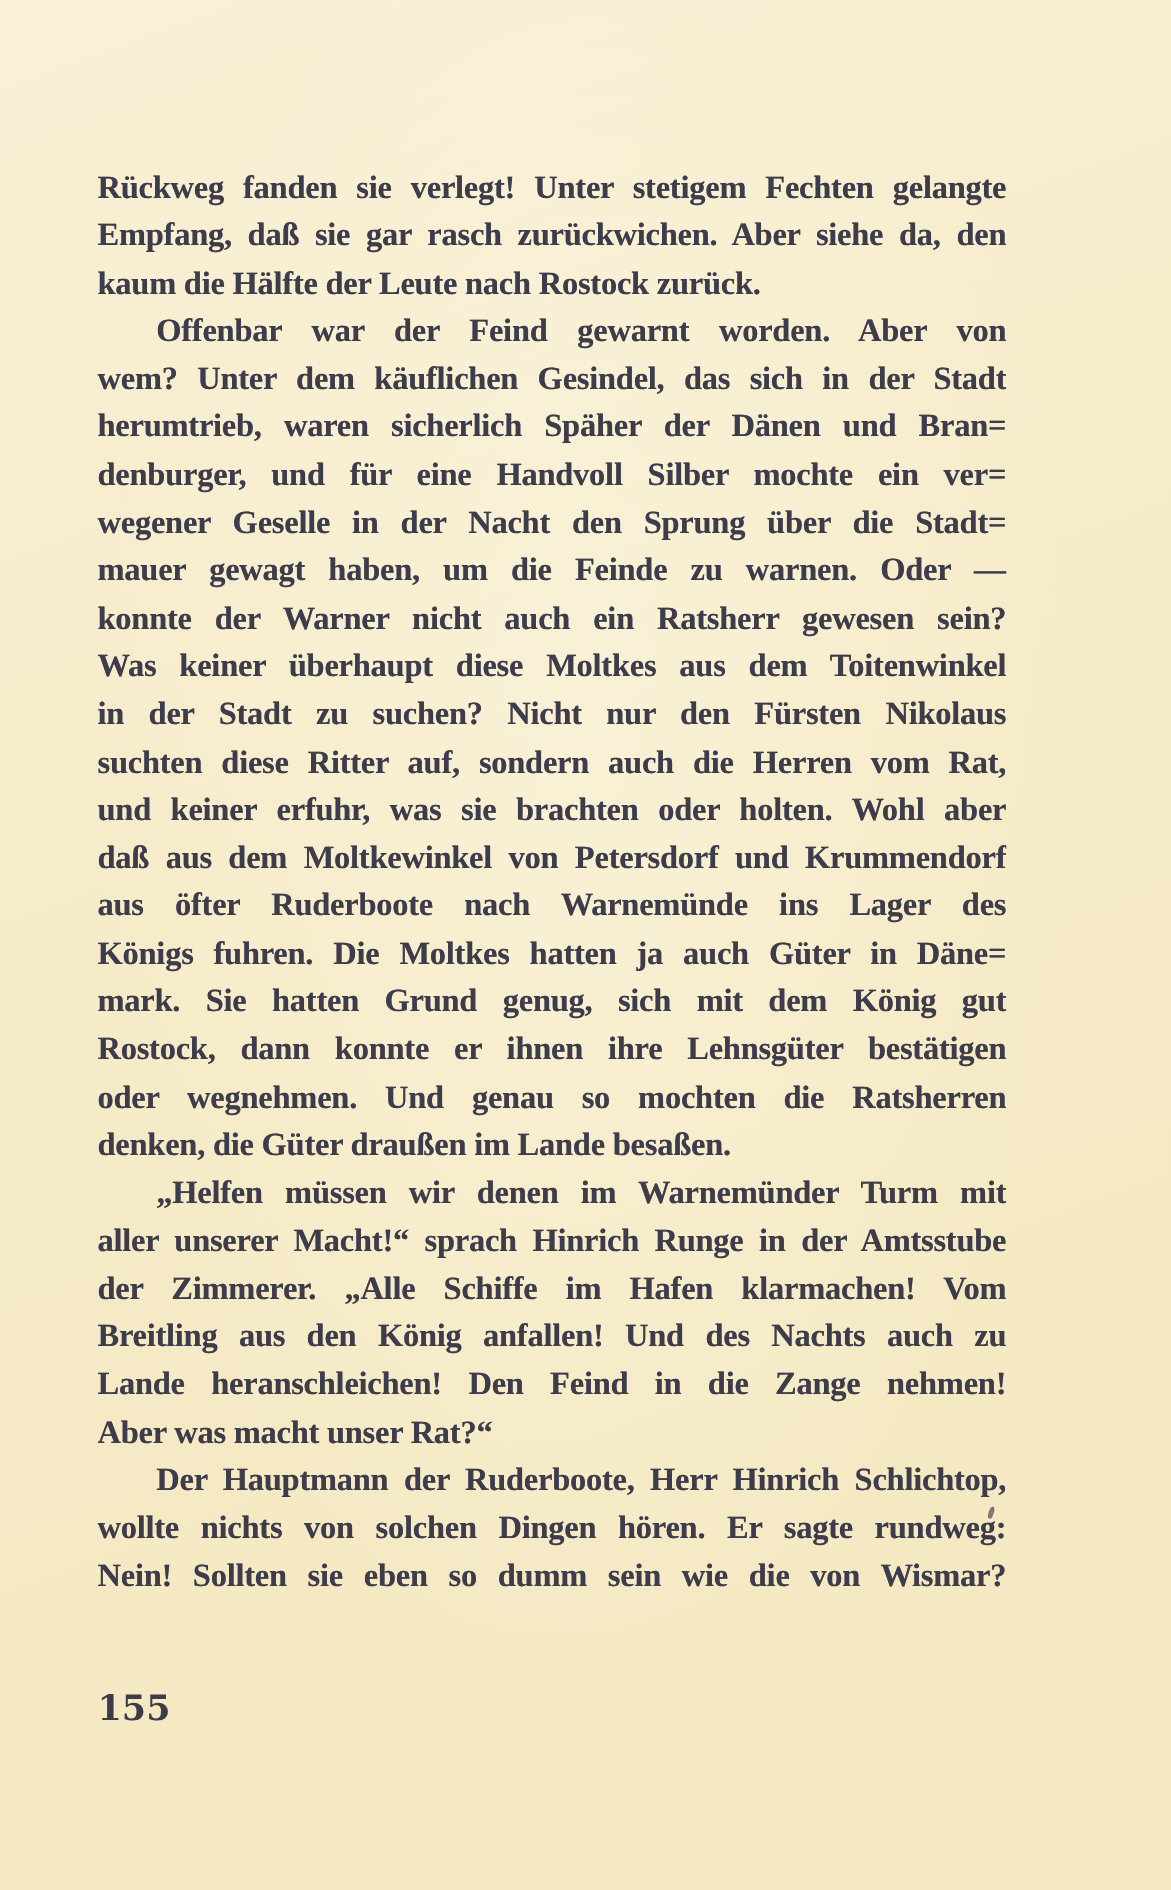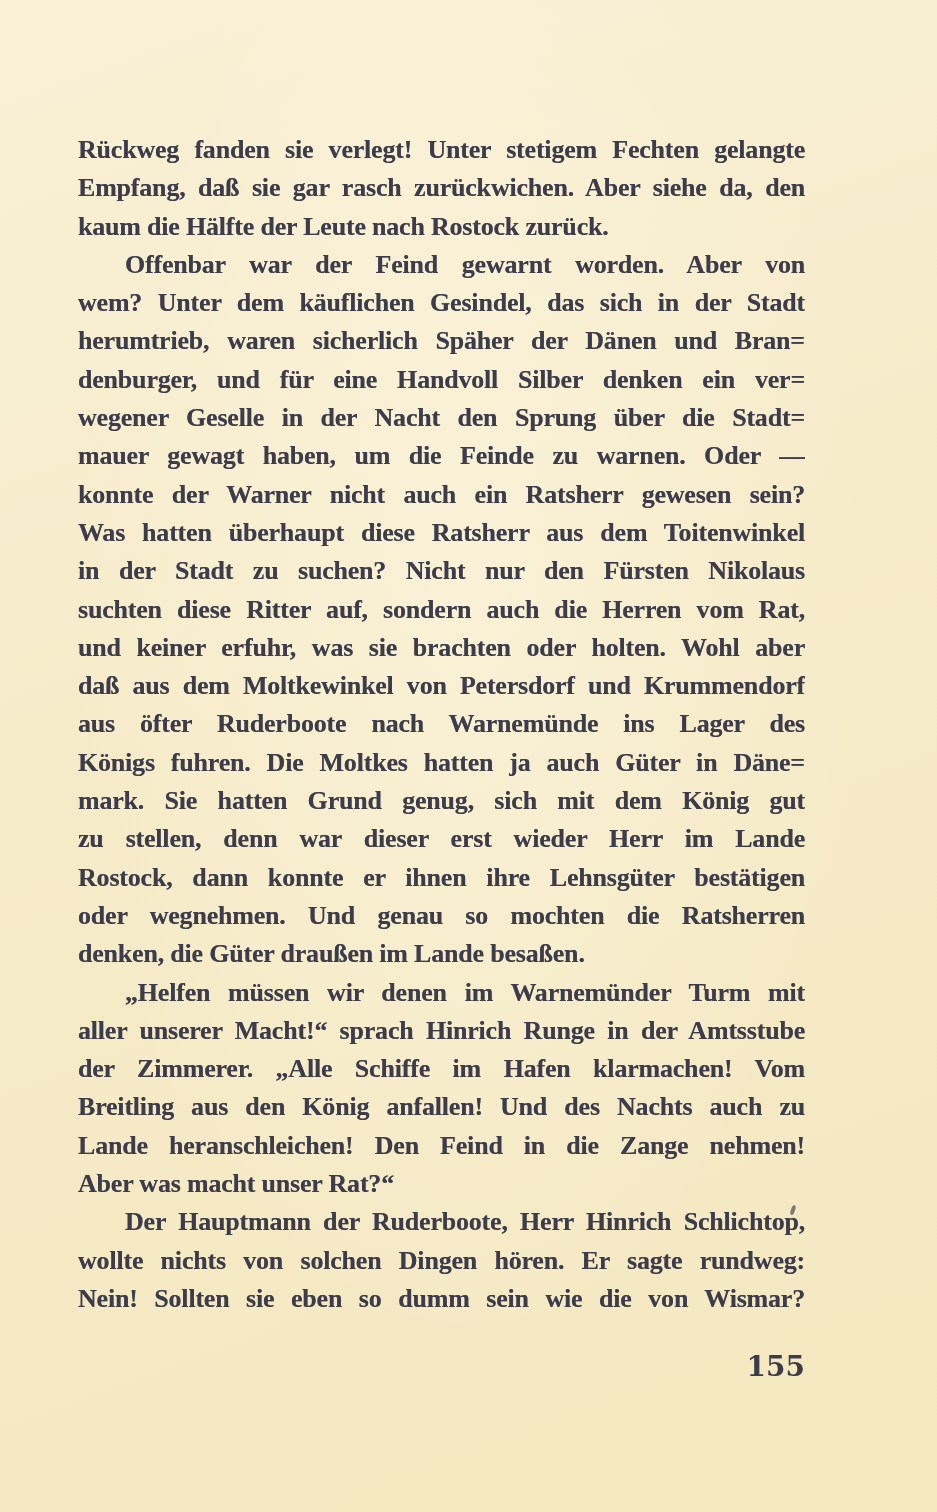--- a/index.html
+++ b/index.html
@@ -42,21 +42,21 @@
     padding-left: 47px;
   }
   .line.last {
     text-align-last: left;
   }
   .pagenum {
     position: absolute;
     top: 1350px;
     left: 78px;
     width: 727px;
-    text-align: right;
+    text-align: left;
     font-family: "DejaVu Serif", serif;
     font-weight: bold;
     font-size: 28px;
     color: #3d3c4b;
   }
   .speck {
     position: absolute;
     left: 791px;
     top: 1205px;
     width: 4px;
@@ -74,33 +74,32 @@
 
   <div class="text-block">
 
     <div class="line">Rückweg fanden sie verlegt! Unter stetigem Fechten gelangte</div>
     <div class="line">Empfang, daß sie gar rasch zurückwichen. Aber siehe da, den</div>
     <div class="line last">kaum die Hälfte der Leute nach Rostock zurück.</div>
 
     <div class="line indent">Offenbar war der Feind gewarnt worden. Aber von</div>
     <div class="line">wem? Unter dem käuflichen Gesindel, das sich in der Stadt</div>
     <div class="line">herumtrieb, waren sicherlich Späher der Dänen und Bran=</div>
-    <div class="line">denburger, und für eine Handvoll Silber denken ein ver=</div>
+    <div class="line">denburger, und für eine Handvoll Silber mochte ein ver=</div>
     <div class="line">wegener Geselle in der Nacht den Sprung über die Stadt=</div>
     <div class="line">mauer gewagt haben, um die Feinde zu warnen. Oder —</div>
     <div class="line">konnte der Warner nicht auch ein Ratsherr gewesen sein?</div>
-    <div class="line">Was hatten überhaupt diese Ratsherr aus dem Toitenwinkel</div>
+    <div class="line">Was keiner überhaupt diese Moltkes aus dem Toitenwinkel</div>
     <div class="line">in der Stadt zu suchen? Nicht nur den Fürsten Nikolaus</div>
     <div class="line">suchten diese Ritter auf, sondern auch die Herren vom Rat,</div>
     <div class="line">und keiner erfuhr, was sie brachten oder holten. Wohl aber</div>
     <div class="line">daß aus dem Moltkewinkel von Petersdorf und Krummendorf</div>
     <div class="line">aus öfter Ruderboote nach Warnemünde ins Lager des</div>
     <div class="line">Königs fuhren. Die Moltkes hatten ja auch Güter in Däne=</div>
     <div class="line">mark. Sie hatten Grund genug, sich mit dem König gut</div>
-    <div class="line">zu stellen, denn war dieser erst wieder Herr im Lande</div>
     <div class="line">Rostock, dann konnte er ihnen ihre Lehnsgüter bestätigen</div>
     <div class="line">oder wegnehmen. Und genau so mochten die Ratsherren</div>
     <div class="line last">denken, die Güter draußen im Lande besaßen.</div>
 
     <div class="line indent">„Helfen müssen wir denen im Warnemünder Turm mit</div>
     <div class="line">aller unserer Macht!“ sprach Hinrich Runge in der Amtsstube</div>
     <div class="line">der Zimmerer. „Alle Schiffe im Hafen klarmachen! Vom</div>
     <div class="line">Breitling aus den König anfallen! Und des Nachts auch zu</div>
     <div class="line">Lande heranschleichen! Den Feind in die Zange nehmen!</div>
     <div class="line last">Aber was macht unser Rat?“</div>

